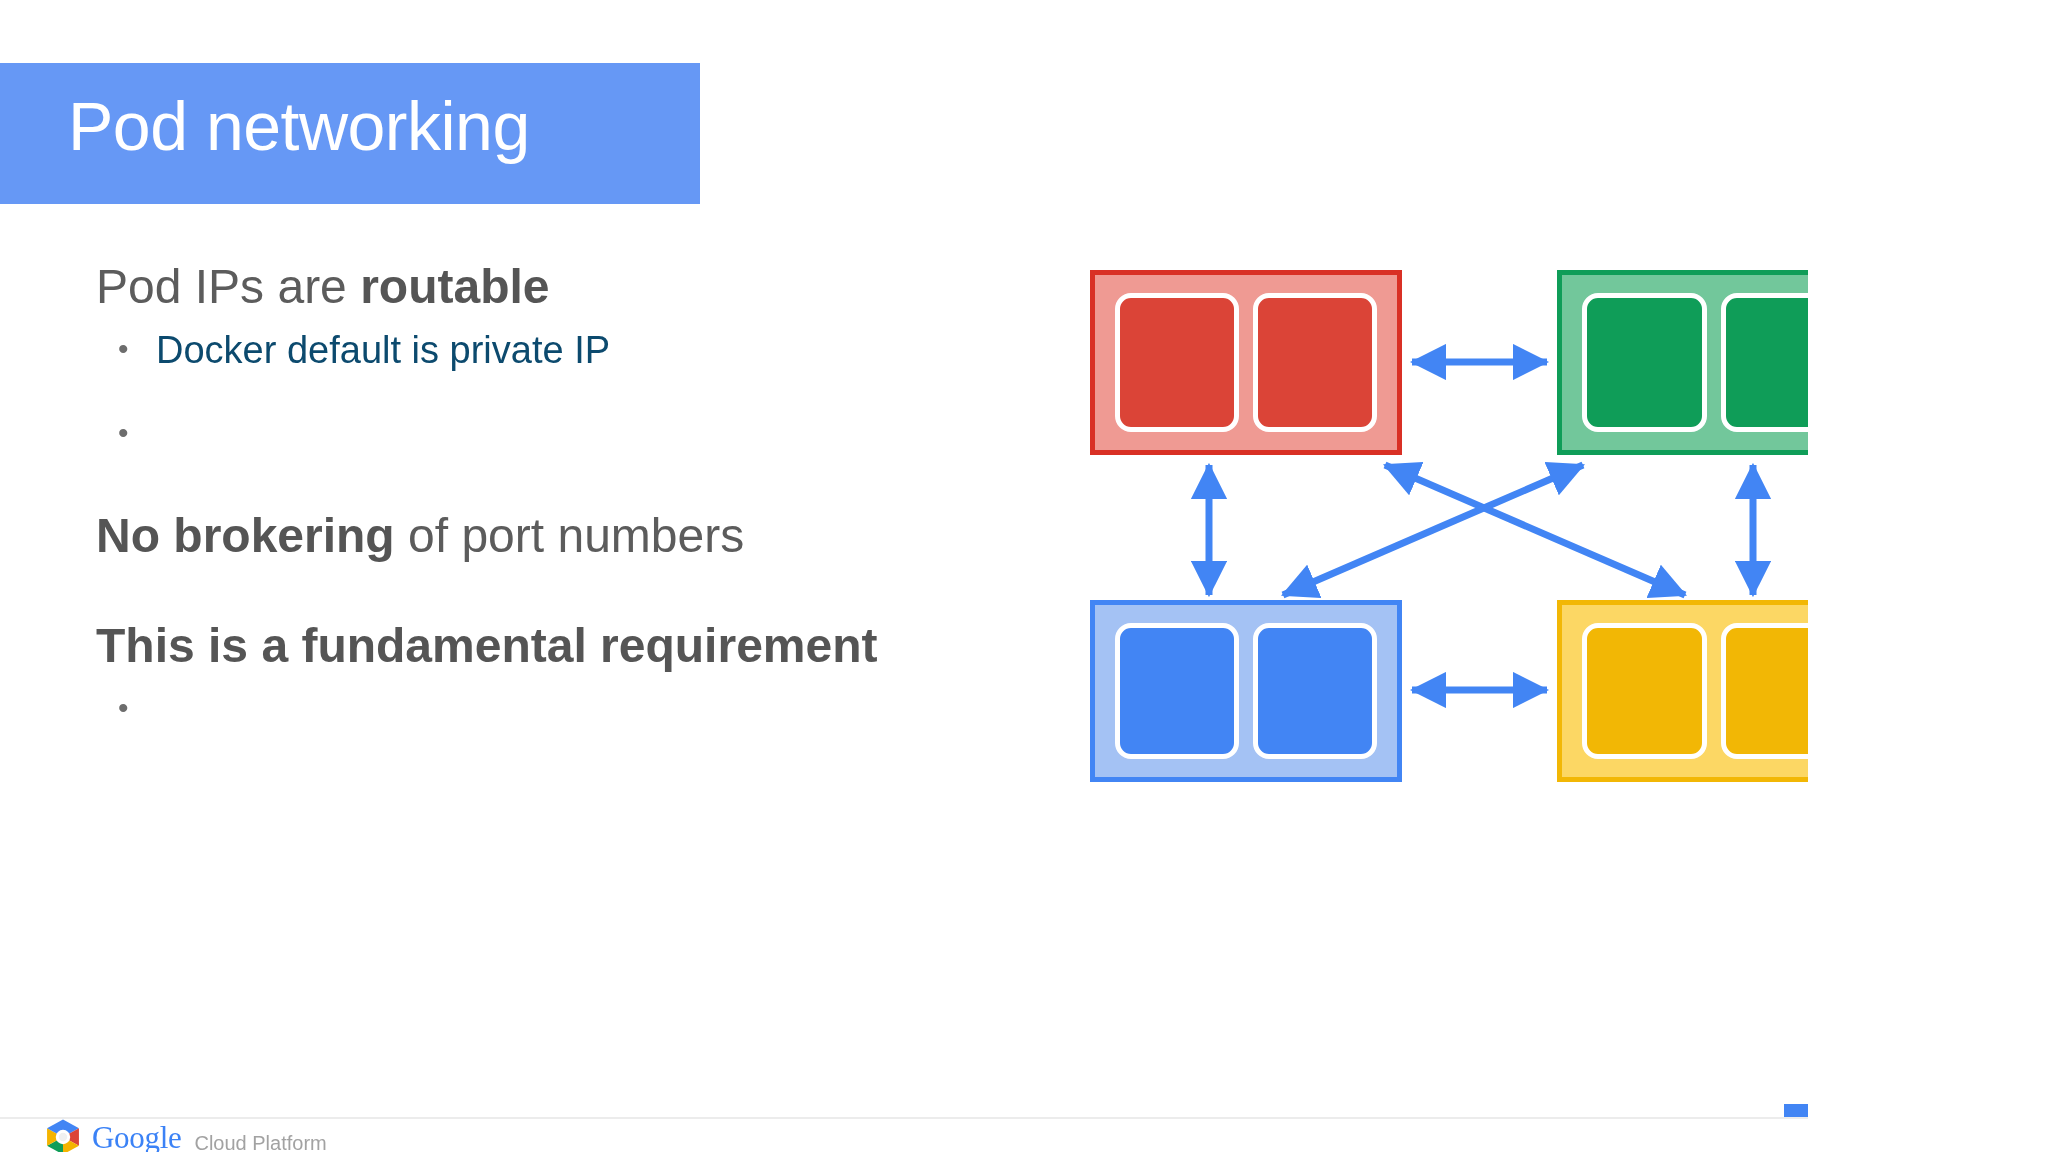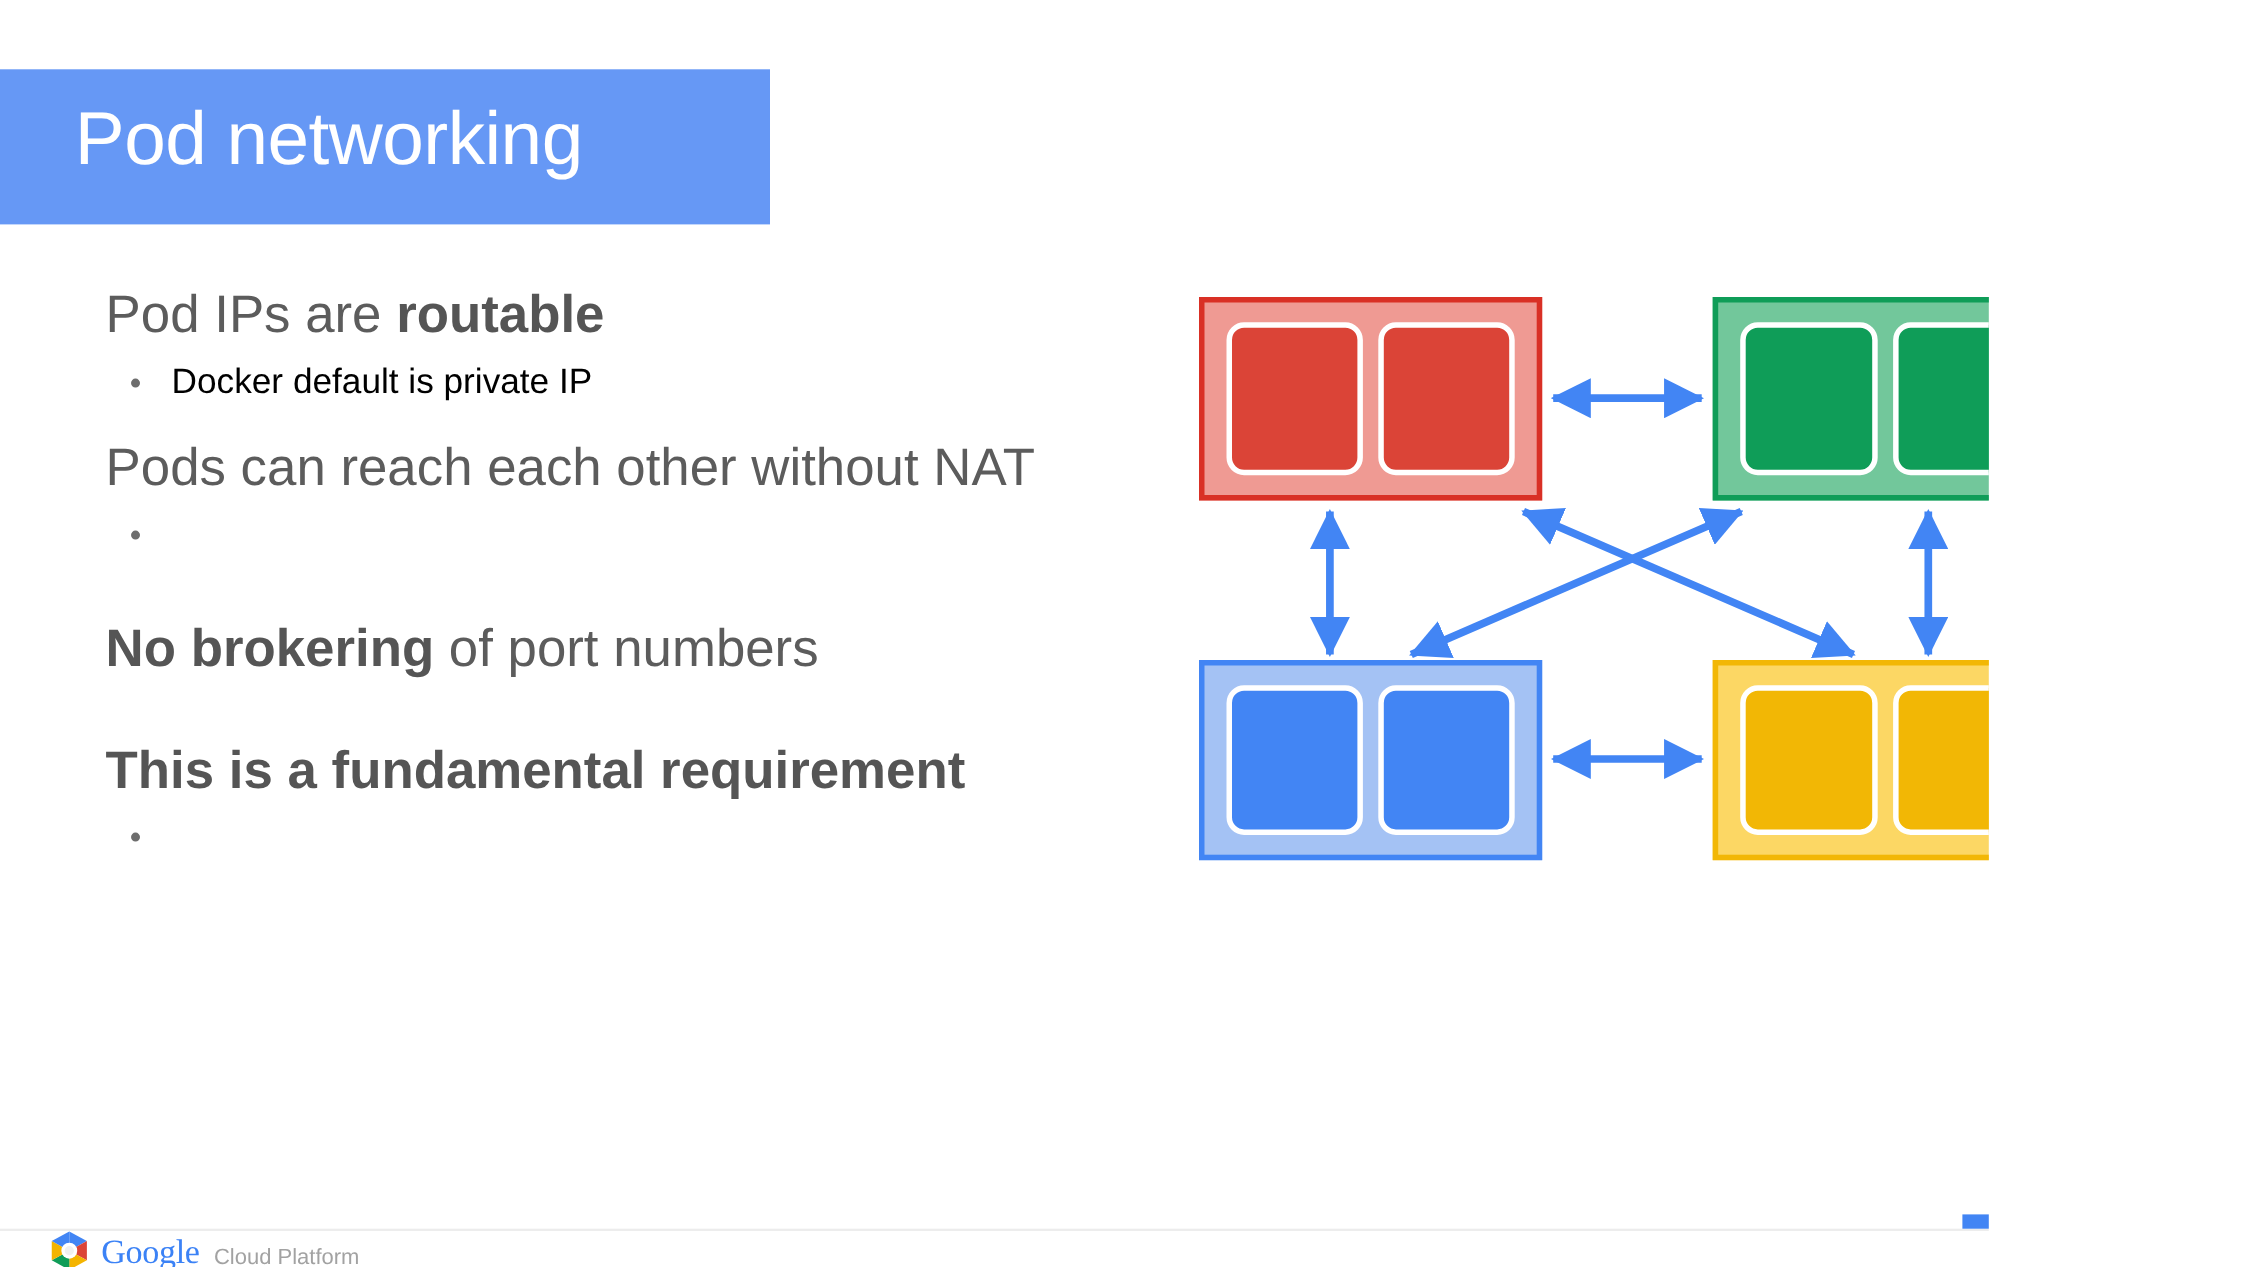--- a/index.html
+++ b/index.html
@@ -62,22 +62,22 @@
     width: 60px;
     flex: 0 0 60px;
     font-size: 30px;
     color: #6d6d6d;
     line-height: 1.5;
     text-align: left;
     padding-left: 22px;
     box-sizing: border-box;
   }
   .sub-text {
-    font-size: 32px;
-    color: #000000;
+    font-size: 38px;
+    color: #0c4a6e;
     line-height: 1.3;
     white-space: nowrap;
   }
   .gap-sm { height: 26px; }
   .gap-lg { height: 52px; }
 
   
   #diagram {
     position: absolute;
     left: 1085px;
@@ -172,21 +172,20 @@
       <div class="lead-line" style="color: rgb(92, 92, 92);"><span>Pod IPs are </span><b>routable</b><span></span></div>
       <div class="sub-item">
         <span class="sub-bullet">•</span>
         <span class="sub-text">Docker default is private IP</span>
       </div>
     </div>
 
     <div class="gap-sm"></div>
 
     <div class="bullet-group">
-      <div class="lead-line" style="color: rgb(92, 92, 92);"><span>Pods can reach each other without NAT</span><b></b><span></span></div>
       <div class="sub-item">
         <span class="sub-bullet">•</span>
       </div>
     </div>
 
     <div class="gap-lg"></div>
 
     <div class="bullet-group">
       <div class="lead-line" style="color: rgb(92, 92, 92);"><span></span><b>No brokering</b><span> of port numbers</span></div>
     </div>

